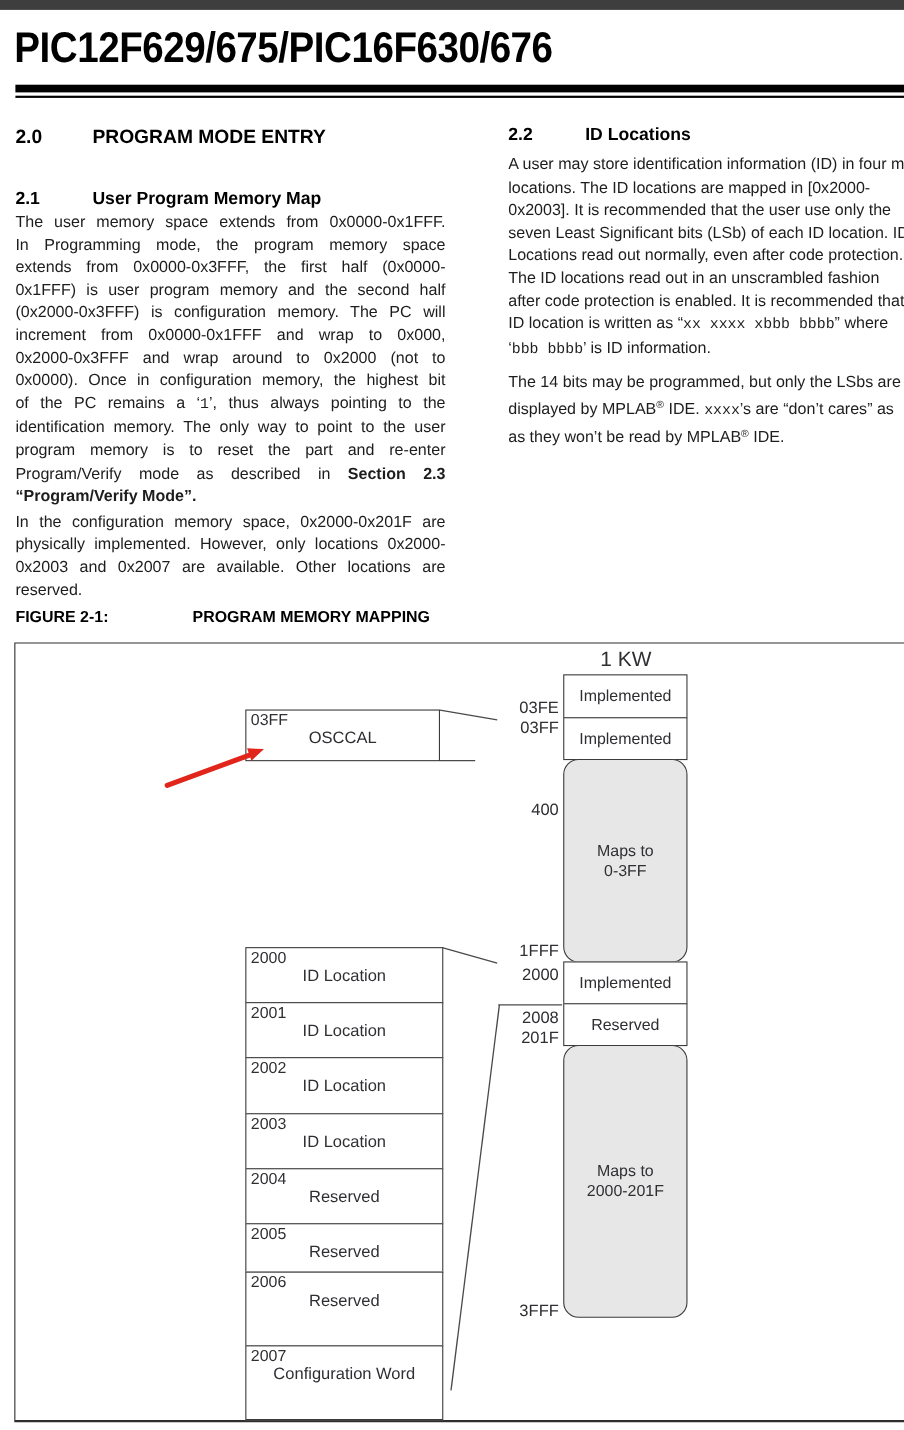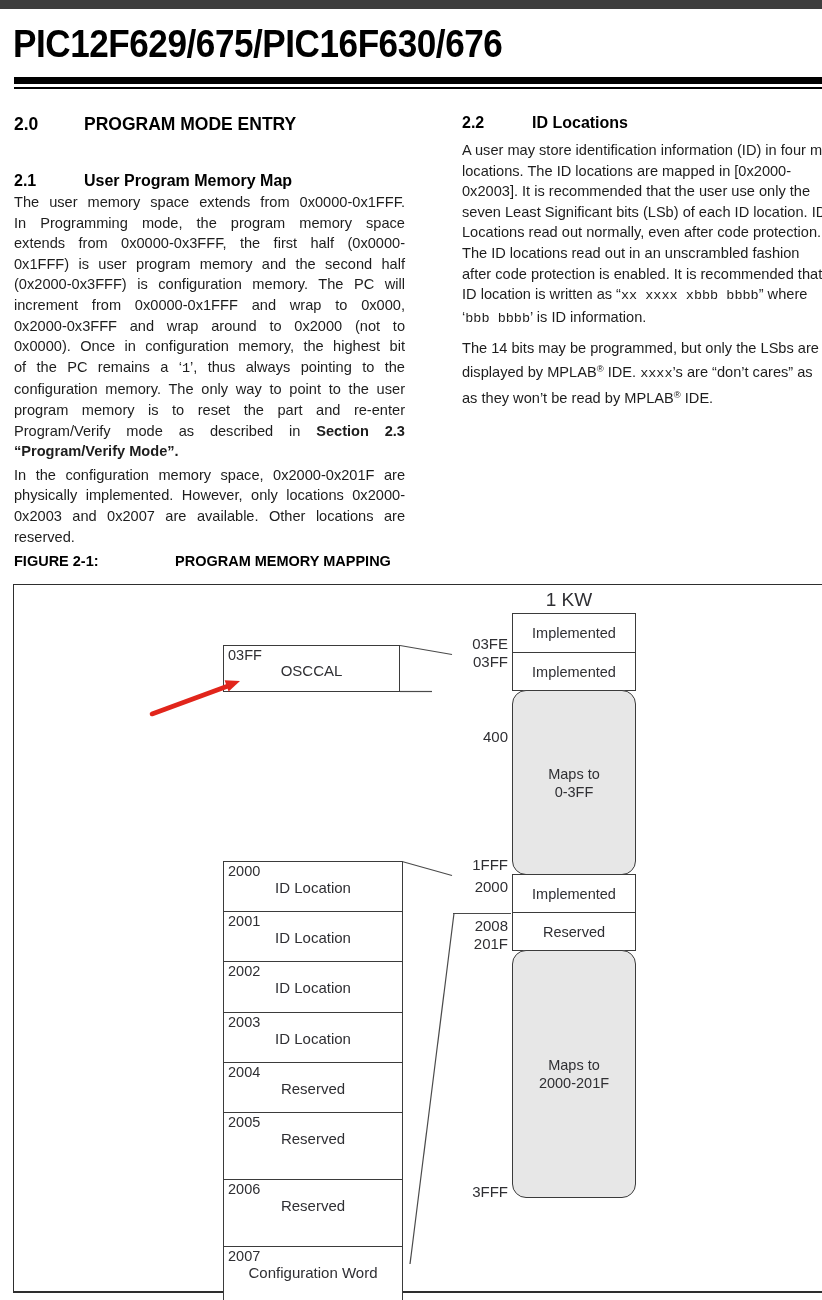--- a/index.html
+++ b/index.html
@@ -26,21 +26,21 @@
   .rb{font-weight:bold;}
   .rm{font-family:"Liberation Mono",monospace;font-size:13.5px;}
   .rr{font-size:9.5px;vertical-align:5px;}
 
   .figcap{position:absolute;left:14px;top:553px;font-weight:bold;font-size:14.5px;color:#000;white-space:nowrap;}
   .capnum{display:inline-block;width:161px;}
 
   .figbox{position:absolute;left:13px;top:584px;width:815px;height:709px;box-sizing:border-box;
           border:1.5px solid #2e2e2e;border-bottom-width:2.5px;background:#fff;}
   .kw{position:absolute;left:498px;top:4px;width:114px;text-align:center;font-size:19px;color:#2f2f33;}
-  .memcol{position:absolute;left:498px;top:28px;width:124px;}
+  .memcol{position:absolute;left:498px;top:28px;width:113px;}
   .mrow{box-sizing:border-box;border:1px solid #3b3b3b;background:#fff;display:flex;align-items:center;
         justify-content:center;text-align:center;font-size:14.5px;color:#2f2f33;}
   .mrow+.mrow{margin-top:-1px;}
   .mrow:nth-child(1){height:40px;}
   .mrow:nth-child(2){height:39px;}
   .mrow:nth-child(3){height:185px;}
   .mrow:nth-child(4){height:39px;}
   .mrow:nth-child(5){height:39px;}
   .mrow:nth-child(6){height:248px;}
   .mrow.gray{background:#e7e7e7;border-radius:14px;}
@@ -52,21 +52,21 @@
 
   .osccal{position:absolute;left:209px;top:60px;width:177px;height:47px;border:1px solid #3b3b3b;
           box-sizing:border-box;background:#fff;font-size:15px;color:#2f2f33;}
   .boxaddr{position:absolute;left:4px;top:1px;font-size:14.5px;}
   .boxlabel{position:absolute;left:0;right:0;top:16px;text-align:center;}
   .idstack{position:absolute;left:209px;top:276px;width:180px;}
   .cfgbox{position:relative;box-sizing:border-box;border:1px solid #3b3b3b;background:#fff;font-size:15px;color:#2f2f33;}
   .cfgbox+.cfgbox{margin-top:-1px;}
   .cfgbox:nth-child(1){height:51px;}.cfgbox:nth-child(2){height:51px;}
   .cfgbox:nth-child(3){height:52px;text-decoration:underline;}.cfgbox:nth-child(4){height:51px;}
-  .cfgbox:nth-child(5){height:51px;}.cfgbox:nth-child(6){height:68px;}
+  .cfgbox:nth-child(5){height:51px;}.cfgbox:nth-child(6){height:45px;}
   .cfgbox:nth-child(7){height:68px;}.cfgbox:nth-child(8){height:68px;}
   .cfglabel{position:absolute;left:0;right:0;top:17px;text-align:center;}
 
   .overlay{position:absolute;left:0;top:0;width:822px;height:1300px;pointer-events:none;}
 </style>
 </head>
 <body>
 
 <div class="page">
   <div class="topbar"></div>
@@ -84,21 +84,21 @@
     <div class="pblock just">
         <div class="tline"><span>The user memory space extends from 0x0000-0x1FFF.</span></div>
         <div class="tline"><span>In Programming mode, the program memory space</span></div>
         <div class="tline"><span>extends from 0x0000-0x3FFF, the first half (0x0000-</span></div>
         <div class="tline"><span>0x1FFF) is user program memory and the second half</span></div>
         <div class="tline"><span>(0x2000-0x3FFF) is configuration memory. The PC will</span></div>
         <div class="tline"><span>increment from 0x0000-0x1FFF and wrap to 0x000,</span></div>
         <div class="tline"><span>0x2000-0x3FFF and wrap around to 0x2000 (not to</span></div>
         <div class="tline"><span>0x0000). Once in configuration memory, the highest bit</span></div>
         <div class="tline"><span>of the PC remains a ‘</span><span class="rm">1</span><span>’, thus always pointing to the</span></div>
-        <div class="tline"><span>configuration memory. The only way to point to the user</span></div>
+        <div class="tline"><span>identification memory. The only way to point to the user</span></div>
         <div class="tline"><span>program memory is to reset the part and re-enter</span></div>
         <div class="tline"><span>Program/Verify mode as described in </span><span class="rb">Section 2.3</span></div>
         <div class="tline lastline"><span class="rb">“Program/Verify Mode”.</span></div>
       </div>
     <div class="pblock just">
         <div class="tline"><span>In the configuration memory space, 0x2000-0x201F are</span></div>
         <div class="tline"><span>physically implemented. However, only locations 0x2000-</span></div>
         <div class="tline"><span>0x2003 and 0x2007 are available. Other locations are</span></div>
         <div class="tline lastline"><span>reserved.</span></div>
       </div>

